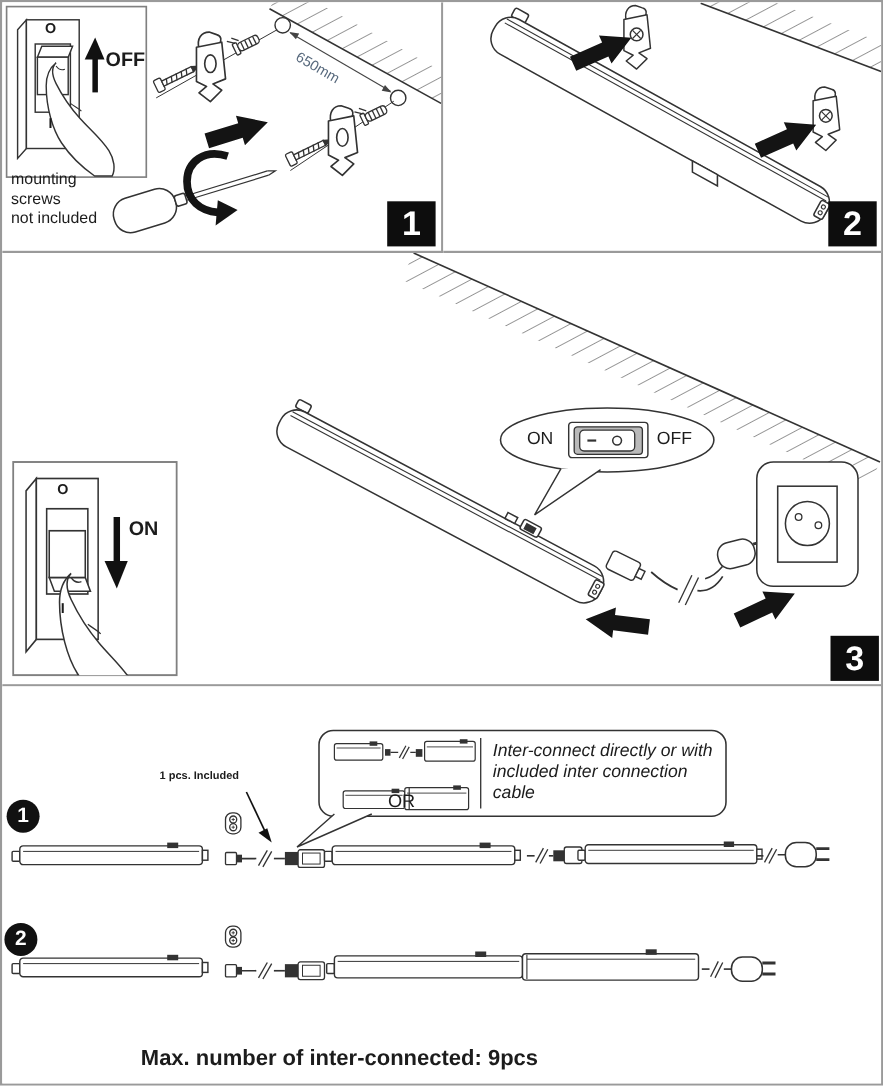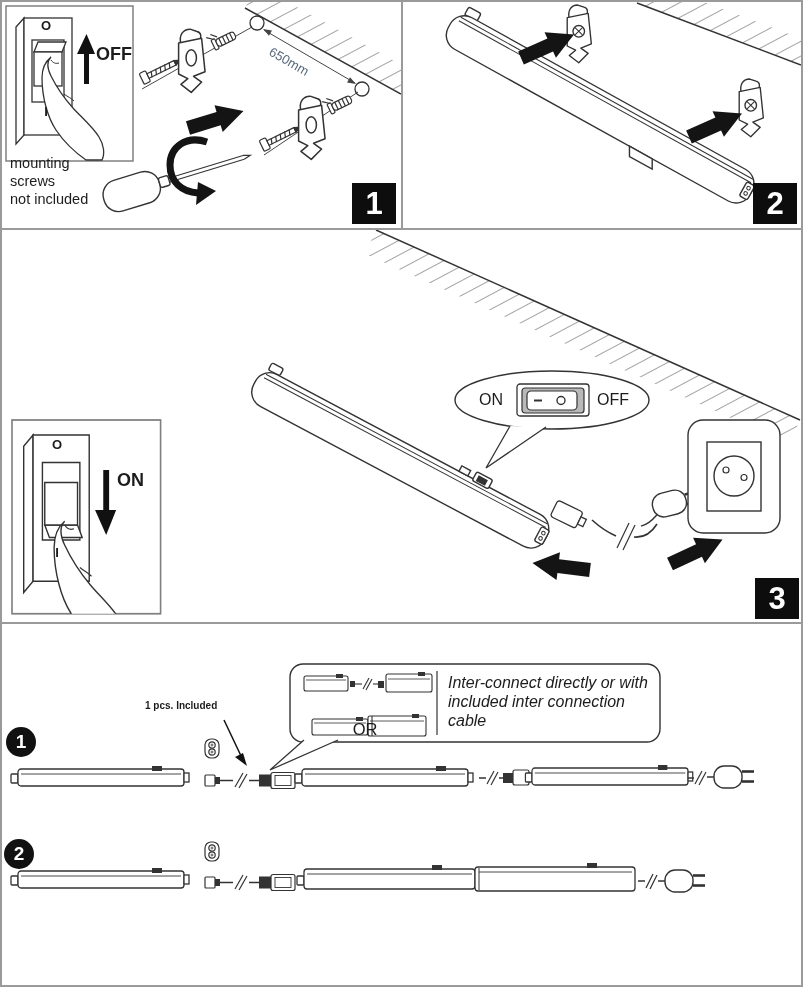--- a/index.html
+++ b/index.html
@@ -389,15 +389,16 @@
         </g>
         <use href="#eplug" transform="translate(663,246)"></use>
       </g>
     </svg>
 
     <div class="opt-badge" style="left:4px;top:103px;">1</div>
     <div class="opt-badge" style="left:2px;top:215px;">2</div>
     <div class="lbl inc" style="left:143px;top:76px;">1 pcs. Included</div>
     <div class="lbl or" style="left:345px;top:76px;margin-top:20px;">OR</div>
     <div class="lbl conote" style="left:446px;top:49px;white-space:normal;">Inter-connect directly or with included inter connection cable</div>
+    <div class="lbl maxnote" style="left:126px;top:327px;">Max. number of inter-connected: 9pcs</div>
   </div>
 
 </div>
 
 </body></html>

